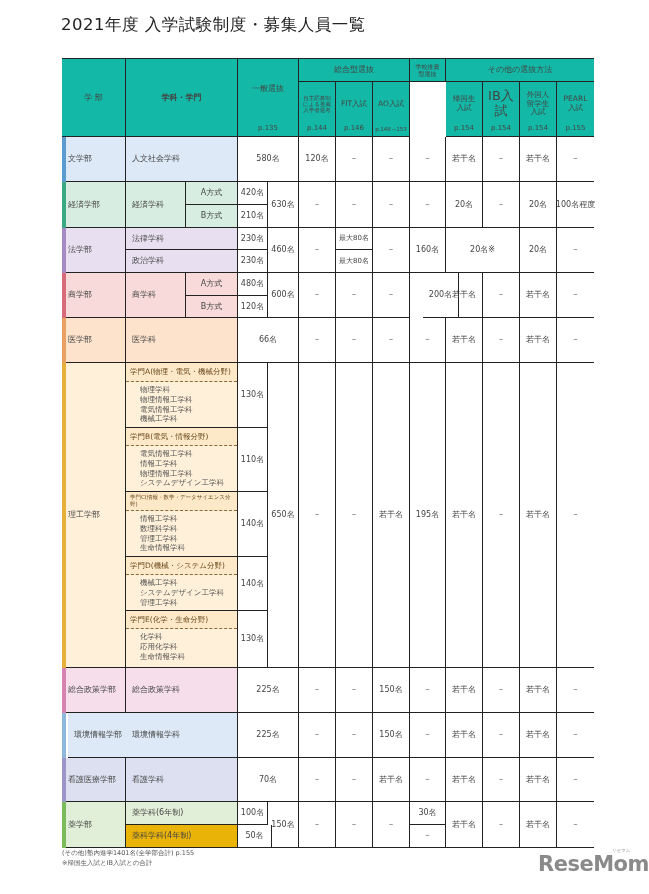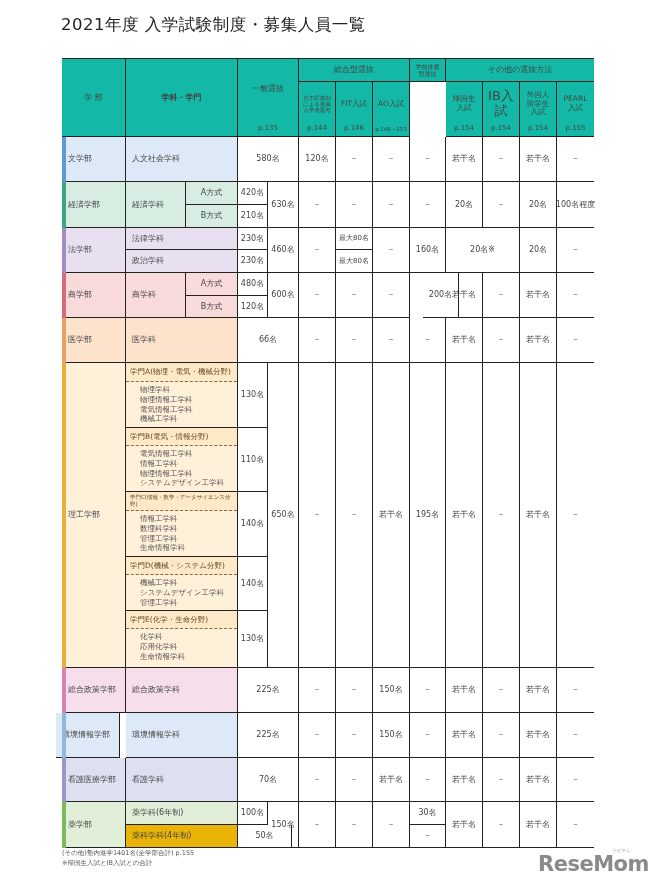--- a/index.html
+++ b/index.html
@@ -203,21 +203,21 @@
     <div class="c bb br l" style="left: 126px; top: 668px; width: 112px; height: 45px; background: rgb(246, 222, 235);">総合政策学科</div>
     <div class="c bb br" style="left: 238px; top: 668px; width: 61px; height: 45px;">225名</div>
     <div class="c bb br" style="left: 299px; top: 668px; width: 37px; height: 45px;">－</div>
     <div class="c bb br" style="left: 336px; top: 668px; width: 37px; height: 45px;">－</div>
     <div class="c bb br" style="left: 373px; top: 668px; width: 37px; height: 45px;">150名</div>
     <div class="c bb br" style="left: 410px; top: 668px; width: 36px; height: 45px;">－</div>
     <div class="c bb br" style="left: 446px; top: 668px; width: 37px; height: 45px;">若干名</div>
     <div class="c bb br" style="left: 483px; top: 668px; width: 37px; height: 45px;">－</div>
     <div class="c bb br" style="left: 520px; top: 668px; width: 37px; height: 45px;">若干名</div>
     <div class="c bb" style="left: 557px; top: 668px; width: 37px; height: 45px;">－</div>
-    <div class="c bb br l" style="left: 56px; top: 713px; width: 64px; height: 45px; background: rgb(221, 233, 246);">環境情報学部</div>
+    <div class="c bb br l" style="left: 68px; top: 713px; width: 64px; height: 45px; background: rgb(221, 233, 246);">環境情報学部</div>
     <div class="stripe" style="top: 713px; height: 45px; background: rgb(143, 184, 223);"></div>
     <div class="c bb br l" style="left: 126px; top: 713px; width: 112px; height: 45px; background: rgb(221, 233, 246);">環境情報学科</div>
     <div class="c bb br" style="left: 238px; top: 713px; width: 61px; height: 45px;">225名</div>
     <div class="c bb br" style="left: 299px; top: 713px; width: 37px; height: 45px;">－</div>
     <div class="c bb br" style="left: 336px; top: 713px; width: 37px; height: 45px;">－</div>
     <div class="c bb br" style="left: 373px; top: 713px; width: 37px; height: 45px;">150名</div>
     <div class="c bb br" style="left: 410px; top: 713px; width: 36px; height: 45px;">－</div>
     <div class="c bb br" style="left: 446px; top: 713px; width: 37px; height: 45px;">若干名</div>
     <div class="c bb br" style="left: 483px; top: 713px; width: 37px; height: 45px;">－</div>
     <div class="c bb br" style="left: 520px; top: 713px; width: 37px; height: 45px;">若干名</div>
@@ -232,21 +232,21 @@
     <div class="c bb br" style="left: 410px; top: 758px; width: 36px; height: 44px;">－</div>
     <div class="c bb br" style="left: 446px; top: 758px; width: 37px; height: 44px;">若干名</div>
     <div class="c bb br" style="left: 483px; top: 758px; width: 37px; height: 44px;">－</div>
     <div class="c bb br" style="left: 520px; top: 758px; width: 37px; height: 44px;">若干名</div>
     <div class="c bb" style="left: 557px; top: 758px; width: 37px; height: 44px;">－</div>
     <div class="c bb br l" style="left: 62px; top: 802px; width: 64px; height: 46px; background: rgb(226, 239, 216);">薬学部</div>
     <div class="stripe" style="top: 802px; height: 46px; background: rgb(124, 187, 92);"></div>
     <div class="c bb br l" style="left: 126px; top: 802px; width: 112px; height: 23px; background: rgb(226, 239, 216);">薬学科(6年制)</div>
     <div class="c bb br l" style="left: 126px; top: 825px; width: 112px; height: 23px; background: #eab308;">薬科学科(4年制)</div>
     <div class="c bb br" style="left: 238px; top: 802px; width: 30px; height: 23px;">100名</div>
-    <div class="c bb br" style="left: 238px; top: 825px; width: 54px; height: 23px;">50名</div>
+    <div class="c bb br" style="left: 238px; top: 825px; width: 34px; height: 23px;">50名</div>
     <div class="c bb br" style="left: 268px; top: 802px; width: 31px; height: 46px;">150名</div>
     <div class="c bb br" style="left: 299px; top: 802px; width: 37px; height: 46px;">－</div>
     <div class="c bb br" style="left: 336px; top: 802px; width: 37px; height: 46px;">－</div>
     <div class="c bb br" style="left: 373px; top: 802px; width: 37px; height: 46px;">－</div>
     <div class="c bb br" style="left: 410px; top: 802px; width: 36px; height: 23px;">30名</div>
     <div class="c bb br" style="left: 410px; top: 825px; width: 36px; height: 23px;">－</div>
     <div class="c bb br" style="left: 446px; top: 802px; width: 37px; height: 46px;">若干名</div>
     <div class="c bb br" style="left: 483px; top: 802px; width: 37px; height: 46px;">－</div>
     <div class="c bb br" style="left: 520px; top: 802px; width: 37px; height: 46px;">若干名</div>
     <div class="c bb" style="left: 557px; top: 802px; width: 37px; height: 46px;">－</div>

